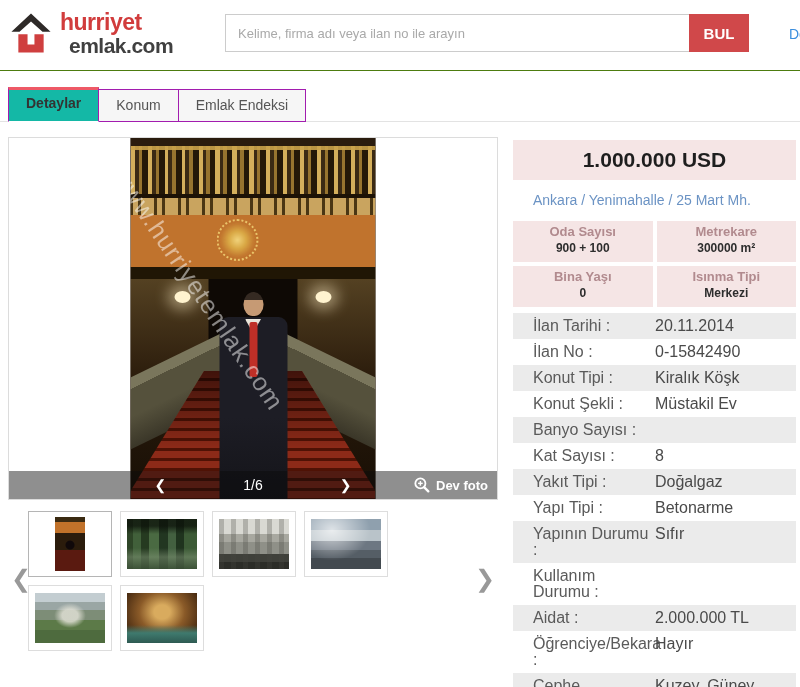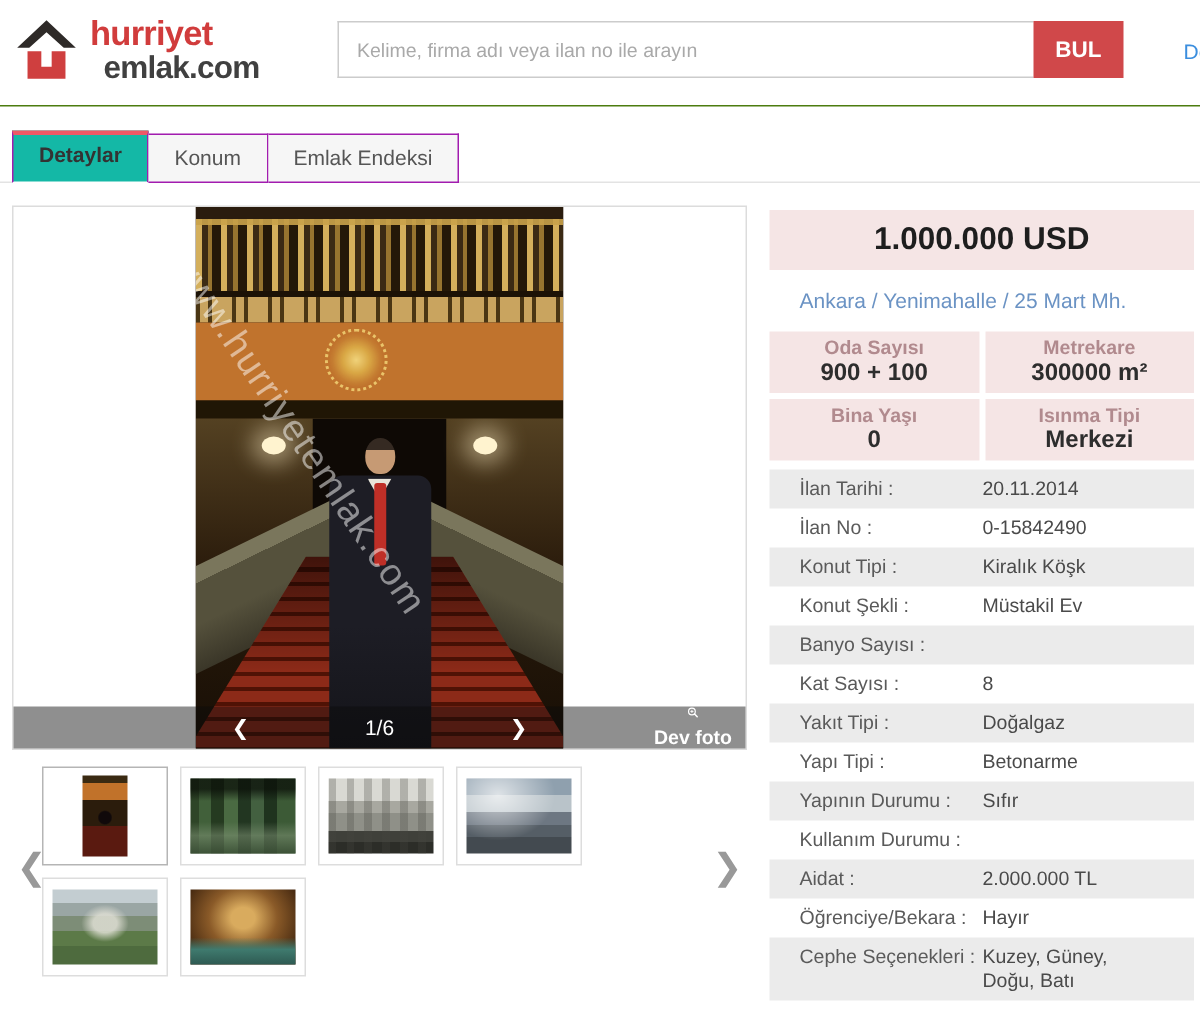--- a/index.html
+++ b/index.html
@@ -84,21 +84,21 @@
     position:absolute;top:25px;left:35px;transform:rotate(56deg);transform-origin:0 0;
     color:rgba(255,255,255,0.5);font-size:25px;letter-spacing:1px;white-space:nowrap;z-index:6;width:400px;
   }
   .carousel-bar{position:absolute;left:0;right:0;bottom:0;height:28px;background:rgba(10,10,10,0.46);z-index:10;}
   .carousel-controls{
     position:absolute;left:50%;transform:translateX(-50%);width:245px;top:0;bottom:0;
     display:flex;align-items:center;justify-content:space-between;padding:0 24px;box-sizing:border-box;color:#fff;
   }
   .arrow{font-size:14px;cursor:pointer;line-height:1;}
   .counter{font-size:14px;}
-  .devfoto{position:absolute;right:9px;top:0;bottom:0;display:flex;align-items:center;gap:5px;color:#fff;font-size:13px;font-weight:bold;cursor:pointer;flex-direction:column;}
+  .devfoto{position:absolute;right:9px;top:0;bottom:0;display:flex;align-items:center;gap:5px;color:#fff;font-size:13px;font-weight:bold;cursor:pointer;}
   
   .thumbs{position:absolute;left:8px;top:374px;width:490px;height:150px;}
   .thumb-row{margin:0 20px;display:flex;flex-wrap:wrap;gap:8px;align-content:flex-start;}
   .thumb{width:84px;height:66px;background:#fff;border:1px solid #ddd;box-sizing:border-box;display:flex;align-items:center;justify-content:center;cursor:pointer;}
   .thumb.selected{border-color:#b5b5b5;}
   .timg{width:70px;height:50px;}
   .t1{
     width:30px;height:54px;
     background:
       radial-gradient(circle at 50% 52%, #10090a 0 4px, rgba(0,0,0,0) 5px),
@@ -133,23 +133,23 @@
   .t-chevron{position:absolute;top:56px;font-size:24px;color:#999;cursor:pointer;line-height:1;}
   .t-chevron.left{left:3px;}
   .t-chevron.right{right:3px;}
   
   .listing{position:absolute;left:513px;top:3px;width:283px;}
   .price{background:#f5e5e5;height:40px;line-height:40px;text-align:center;font-weight:bold;font-size:21px;color:#1e1e1e;}
   .location{display:block;padding:12px 0 13px 20px;color:#6b93c4;font-size:14px;text-decoration:none;cursor:pointer;}
   .summary{display:grid;grid-template-columns:1fr 1fr;gap:4px;}
   .scell{background:#f5e5e5;text-align:center;padding:3px 0 5px;}
   .slabel{color:#b18a8e;font-size:13px;font-weight:bold;line-height:16px;}
-  .svalue{color:#2d2d2d;font-size:16px;font-weight:bold;line-height:17px;}
+  .svalue{color:#2d2d2d;font-size:12px;font-weight:bold;line-height:17px;}
   .details{margin-top:6px;}
-  .drow{display:flex;padding:5px 16px 5px 20px;font-size:13px;line-height:16px;}
+  .drow{display:flex;padding:5px 16px 5px 20px;font-size:16px;line-height:16px;}
   .drow:nth-child(odd){background:#ebebeb;}
   .dlabel{width:122px;flex:none;color:#5a5a5a;}
   .dvalue{flex:1;color:#4a4a4a;padding-right:6px;}
 </style>
 </head>
 <body>
 
 <header>
   <div class="logo">
     <svg width="46" height="46" viewBox="0 0 40 40">

